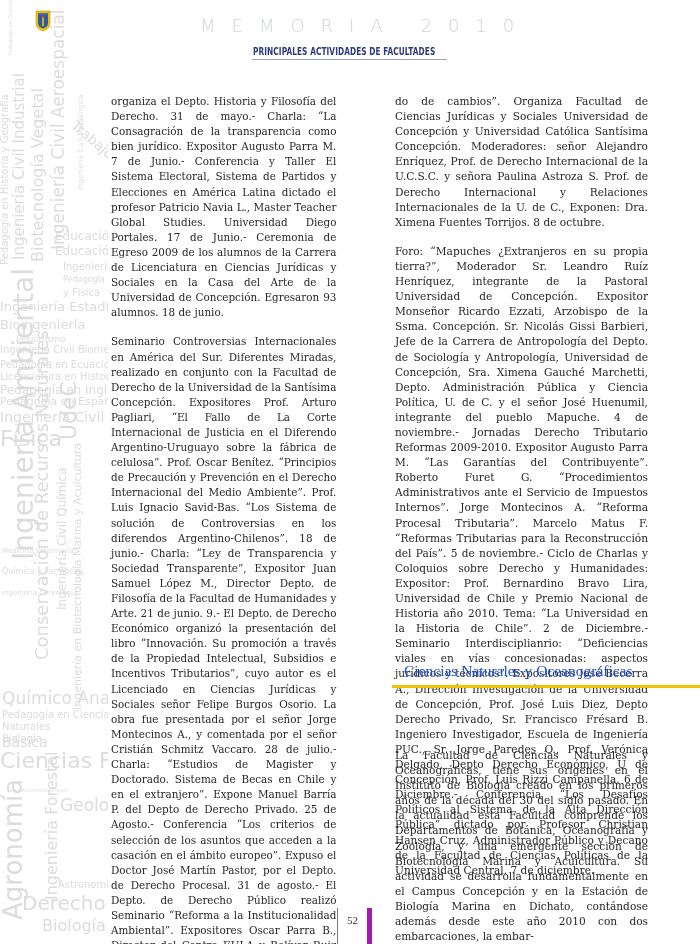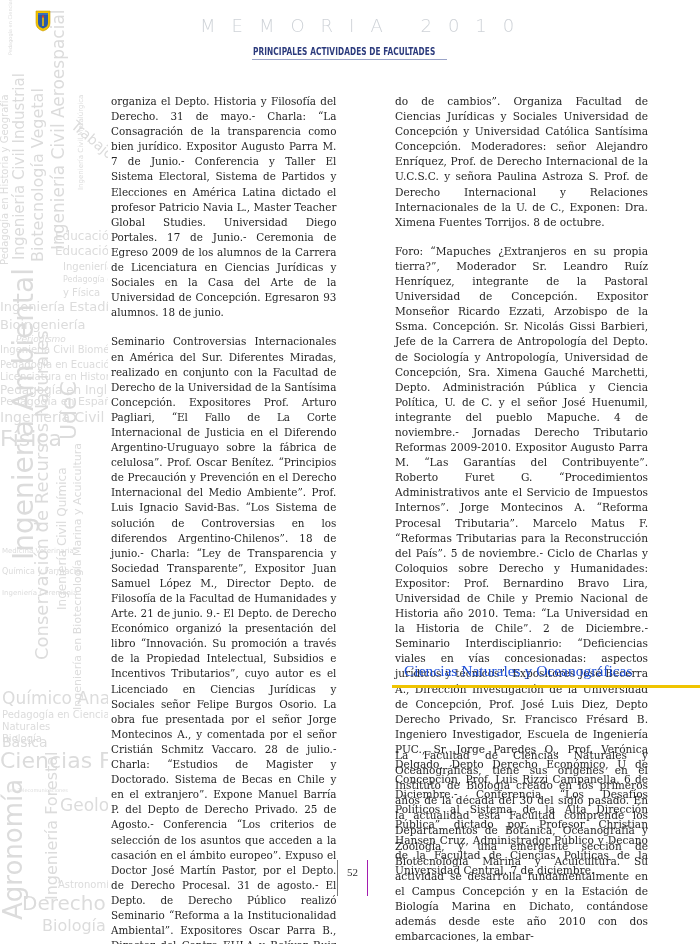--- a/index.html
+++ b/index.html
@@ -21,21 +21,21 @@
   .col-left { left: 111px; top: 94px; width: 230px; }
   .col-right { left: 395px; top: 94px; width: 253px; }
   .col p { margin: 0 0 14px 0; }
   .col-left p { transform: scaleX(0.98); transform-origin: left top; }
 
   .section-title { position: absolute; left: 404px; top: 662px; font-size: 15.5px; color: #1d4ed8; font-family: "Liberation Serif", "DejaVu Serif", serif; white-space: nowrap; }
   .section-rule { position: absolute; left: 392px; top: 685px; width: 308px; height: 3px; background: #f0c400; }
   .section-body { position: absolute; left: 395px; top: 700px; width: 253px; font-size: 10.6px; line-height: 15.1px; text-align: justify; color: #262626; margin-top: 48px; }
 
   
-  .page-num-box { position: absolute; left: 337px; top: 860px; width: 29px; height: 36px; border-left: 1px solid #777; border-right: 1px solid #a21caf; }
+  .page-num-box { position: absolute; left: 337px; top: 908px; width: 29px; height: 36px; border-left: 1px solid #777; border-right: 5px solid #a21caf; }
   .page-num { position: absolute; left: 0; right: 0; top: 6px; text-align: center; font-size: 11px; color: #333; font-family: "Liberation Serif", "DejaVu Serif", serif; }
 </style>
 </head>
 <body>
 
 <div class="side-strip">
   <span class="side-word v" style="left:8px;top:55px;font-size:5px;">Pedagogía en Ciencias Naturales y Biología</span>
   <span class="side-word" style="left:78px;top:118px;font-size:14px;transform:rotate(40deg);transform-origin:left top;">Trabajo Social</span>
   <span class="side-word v" style="left:12px;top:260px;font-size:15px;">Ingeniería Civil Industrial</span>
   <span class="side-word v" style="left:30px;top:262px;font-size:16px;">Biotecnología Vegetal</span>

